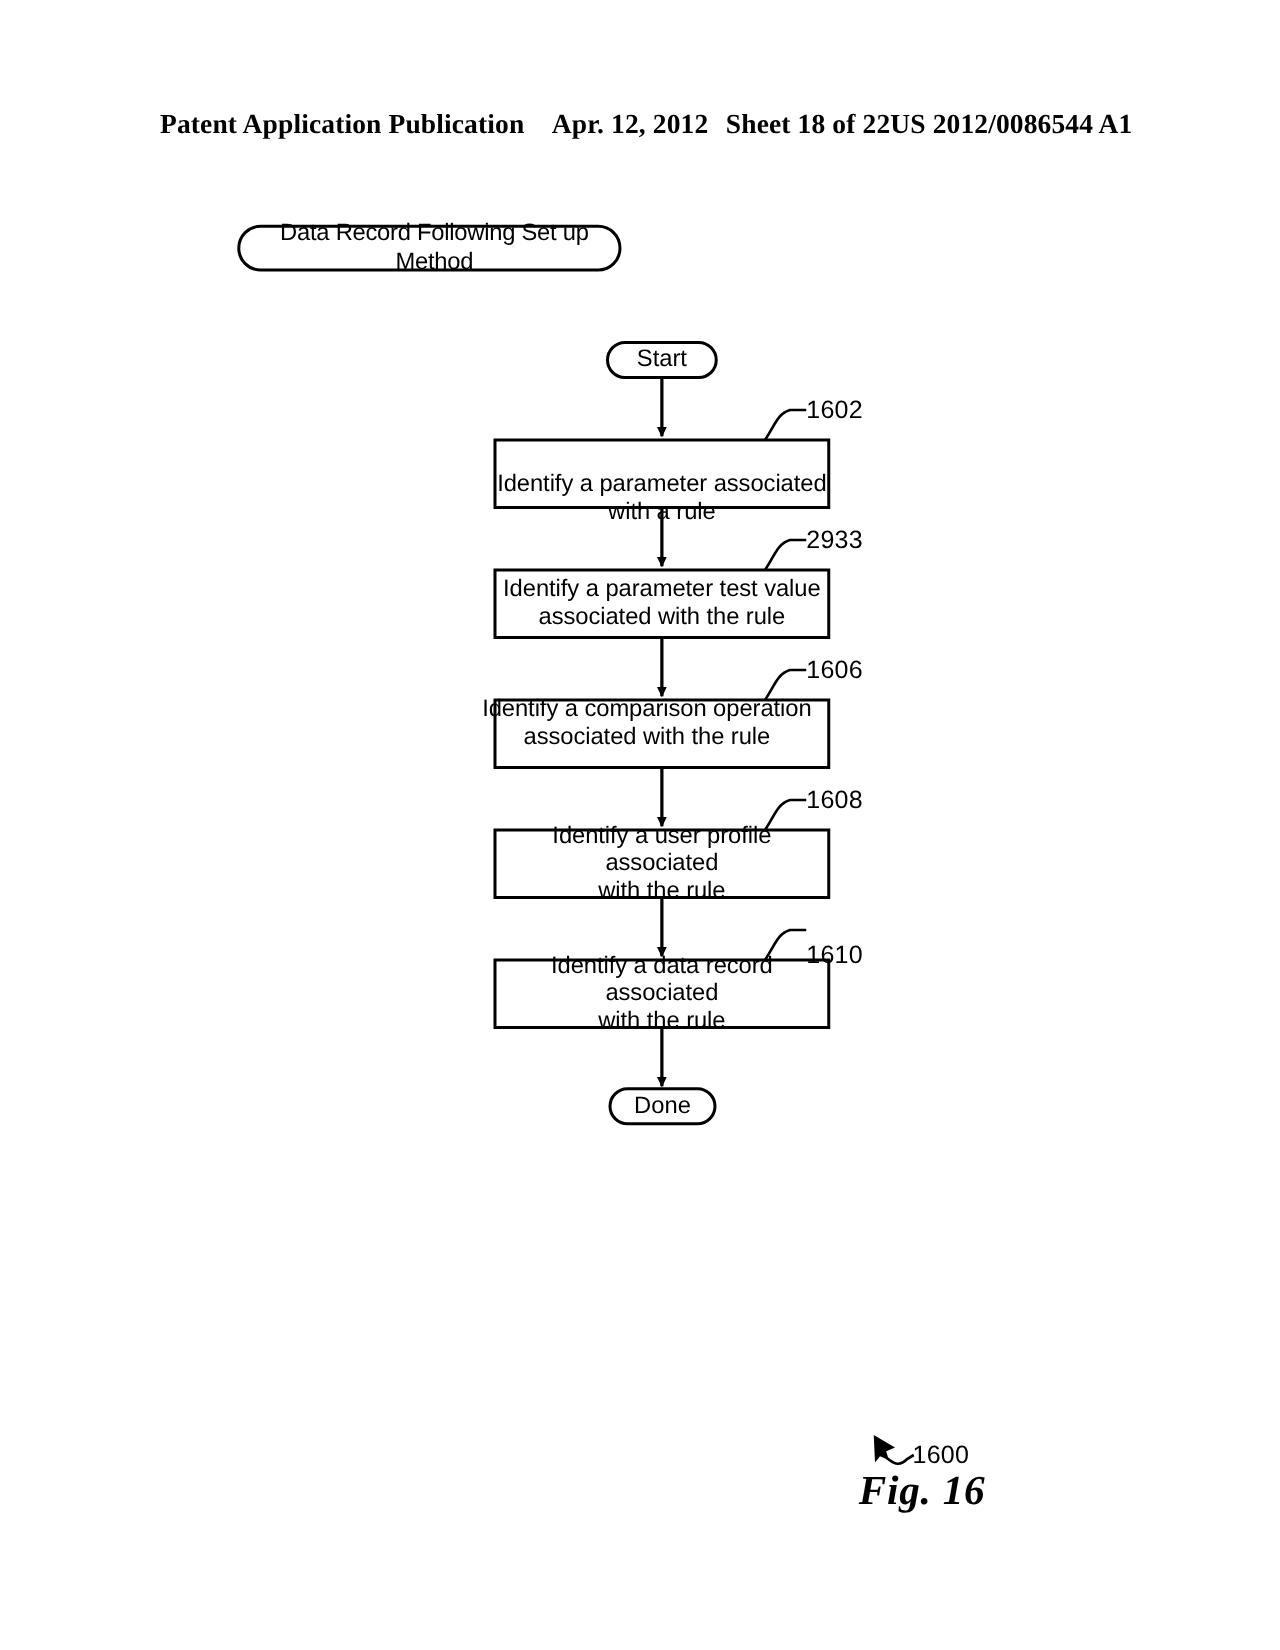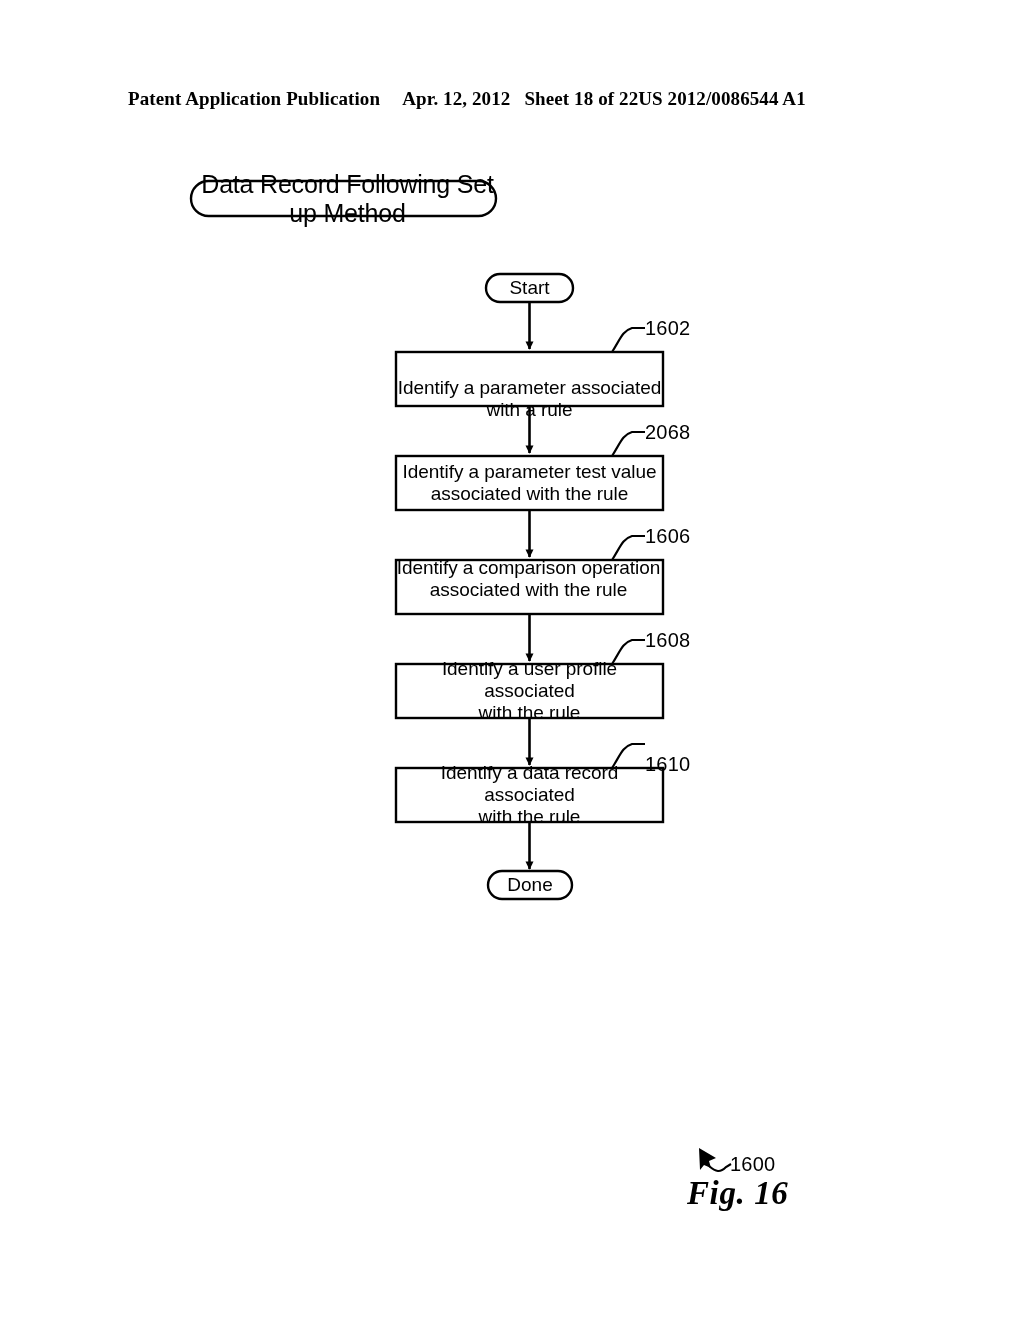--- a/index.html
+++ b/index.html
@@ -19,25 +19,25 @@
 
   
   .page-header {
     position: absolute;
     top: 86px;
     left: 128px;
     width: 760px;
     height: 26px;
     font-family: "Liberation Serif", serif;
     font-weight: bold;
-    font-size: 19px;
+    font-size: 22px;
     letter-spacing: 0.1px;
     white-space: nowrap;
     display: flex;
-    align-items: center;
+    align-items: flex-start;
   }
   .page-header .hdr-pub   { }
   .page-header .hdr-date  { margin-left: 22px; }
   .page-header .hdr-sheet { margin-left: 14px; }
   .page-header .hdr-pubno { }
 
   
   .figure-canvas {
     position: absolute;
     inset: 0;
@@ -56,21 +56,21 @@
     color: #000;
     line-height: 1.16;
     white-space: pre-line;
     display: flex;
     align-items: center;
     justify-content: center;
     pointer-events: none;
   }
 
   .title-label {
-    font-size: 25px;
+    font-size: 19px;
     letter-spacing: -0.2px;
   }
   .terminator-label {
     font-size: 19px;
   }
   .process-label {
     font-size: 19px;
     letter-spacing: -0.05px;
   }
 
@@ -153,34 +153,34 @@
   <div class="node-label title-label" style="left:196px; top:182px; width:303px; height:33px;">Data Record Following Set up Method</div>
 
   <div class="node-label terminator-label" style="left:486px; top:274px; width:87px; height:28px;">Start</div>
 
   <div class="node-label process-label" style="left:396px; top:372px; width:267px; height:54px;">Identify a parameter associated
 with a rule</div>
 
   <div class="node-label process-label" style="left:396px; top:456px; width:267px; height:54px;">Identify a parameter test value
 associated with the rule</div>
 
-  <div class="node-label process-label" style="left:395px; top:560px; width:267px; height:38px;">Identify a comparison operation
+  <div class="node-label process-label" style="left:384px; top:560px; width:267px; height:38px;">Identify a comparison operation
 associated with the rule</div>
 
   <div class="node-label process-label" style="left:396px; top:664px; width:267px; height:54px;">Identify a user profile associated
 with the rule</div>
 
   <div class="node-label process-label" style="left:396px; top:768px; width:267px; height:54px;">Identify a data record associated
 with the rule</div>
 
   <div class="node-label terminator-label" style="left:488px; top:871px; width:84px; height:28px;">Done</div>
 
   <div class="ref-number" style="left:645px; top:317px;">1602</div>
 
-  <div class="ref-number" style="left:645px; top:421px;">2068</div>
+  <div class="ref-number" style="left:645px; top:421px;">2933</div>
 
   <div class="ref-number" style="left:645px; top:525px;">1606</div>
 
   <div class="ref-number" style="left:645px; top:629px;">1608</div>
 
   <div class="ref-number" style="left:645px; top:733px;margin-top:20px;">1610</div>
 
   <div class="ref-number" style="left:730px; top:1153px;">1600</div>
 
   <div class="fig-caption" style="left:687px; top:1175px;font-style:italic;">Fig. 16</div>

